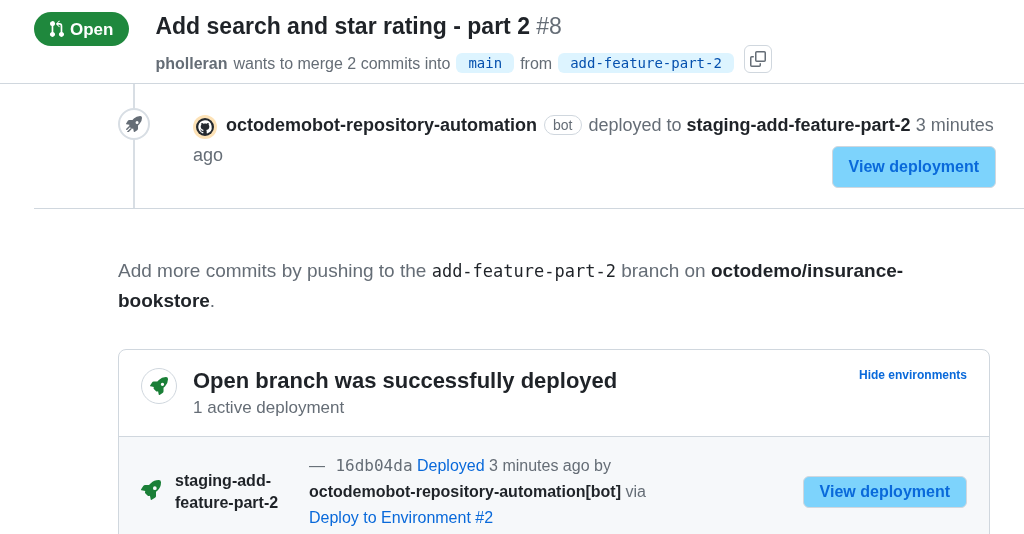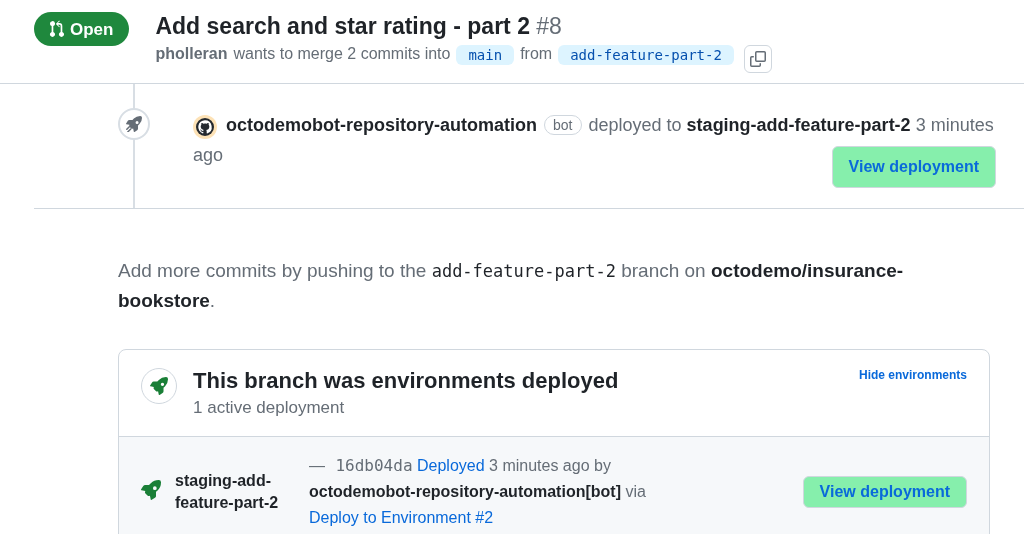--- a/index.html
+++ b/index.html
@@ -51,21 +51,21 @@
     font-size: 23px;
     font-weight: 700;
     line-height: 1.25;
     margin: 0 0 4px 0;
   }
   .pr-title .num { color: var(--muted); font-weight: 400; }
   .meta-line {
     color: var(--muted);
     font-size: 16px;
     display: flex;
-    align-items: flex-start;
+    align-items: flex-end;
     flex-wrap: wrap;
     gap: 6px;
   }
   .meta-line b { color: var(--muted); font-weight: 600; }
   .branch-label {
     background: var(--label-bg);
     color: var(--label-fg);
     font-family: var(--mono);
     font-size: 14px;
     padding: 2px 12px;
@@ -150,21 +150,21 @@
   .tl-body .ts { color: var(--muted); }
   .btn {
     display: inline-flex;
     align-items: center;
     padding: 6px 16px;
     border: 1px solid var(--border);
     border-radius: 6px;
     color: var(--blue);
     font-weight: 600;
     font-size: 16px;
-    background: #86efac;
+    background: #7dd3fc;
     white-space: nowrap;
     float: right;
     margin-top: 6px;
   }
 
   .hr-full {
     border: none;
     border-top: 1px solid var(--border);
     margin: 0 0 0 34px;
   }
@@ -307,21 +307,21 @@
 </p>
 
 <div class="card">
   <div class="card-head">
     <span class="badge-circle">
       <svg viewBox="0 0 16 16">
           <path d="M14.064 0a8.75 8.75 0 0 0-6.187 2.563l-.459.458c-.314.314-.616.641-.904.979H3.31a1.75 1.75 0 0 0-1.49.833L.129 7.477a.5.5 0 0 0 .314.769l2.973.619c-.104.366-.183.739-.235 1.117a.75.75 0 0 0 .211.634l2.014 2.014a.75.75 0 0 0 .634.211 8.3 8.3 0 0 0 1.117-.235l.619 2.973a.5.5 0 0 0 .769.314l2.644-1.691a1.75 1.75 0 0 0 .833-1.49V9.485c.338-.288.665-.59.979-.904l.458-.459A8.75 8.75 0 0 0 16 1.936V1.75A1.75 1.75 0 0 0 14.25 0Zm-4.5 6.5a1.5 1.5 0 1 1 3 0 1.5 1.5 0 0 1-3 0Z"></path>
         </svg>
     </span>
     <div class="card-head-text">
-      <h2 class="card-title">This branch was environments deployed</h2>
+      <h2 class="card-title">Open branch was successfully deployed</h2>
       <div class="card-sub">1 active deployment</div>
     </div>
     <a class="hide-link">Hide environments</a>
   </div>
 
   <div class="card-row">
     <span class="row-rocket">
       <svg viewBox="0 0 16 16">
           <path d="M14.064 0a8.75 8.75 0 0 0-6.187 2.563l-.459.458c-.314.314-.616.641-.904.979H3.31a1.75 1.75 0 0 0-1.49.833L.129 7.477a.5.5 0 0 0 .314.769l2.973.619c-.104.366-.183.739-.235 1.117a.75.75 0 0 0 .211.634l2.014 2.014a.75.75 0 0 0 .634.211 8.3 8.3 0 0 0 1.117-.235l.619 2.973a.5.5 0 0 0 .769.314l2.644-1.691a1.75 1.75 0 0 0 .833-1.49V9.485c.338-.288.665-.59.979-.904l.458-.459A8.75 8.75 0 0 0 16 1.936V1.75A1.75 1.75 0 0 0 14.25 0Zm-4.5 6.5a1.5 1.5 0 1 1 3 0 1.5 1.5 0 0 1-3 0Z"></path>
         </svg>

